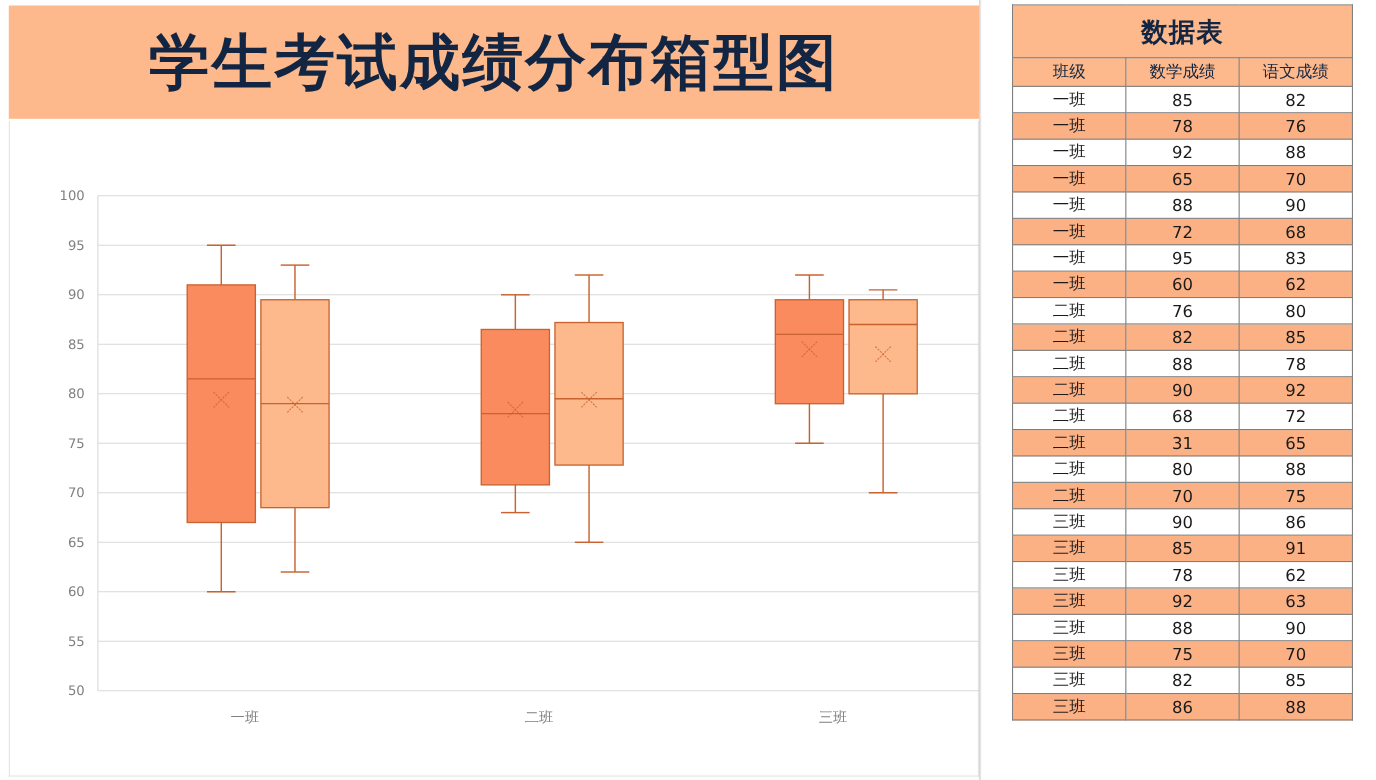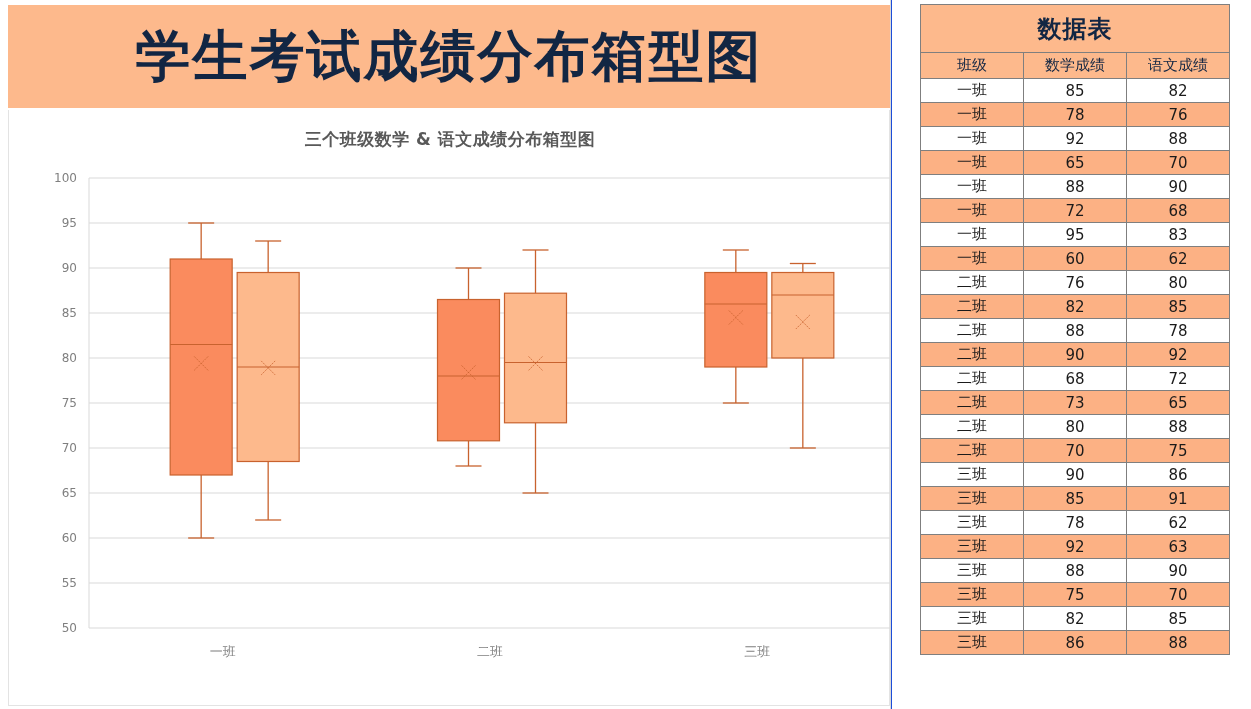--- a/index.html
+++ b/index.html
@@ -2,21 +2,21 @@
 <html><head>
 <meta charset="utf-8">
 <style>
   * { box-sizing: border-box; margin: 0; padding: 0; }
   html, body {
     width: 1251px; height: 709px;
     background: #ffffff;
     font-family: "Liberation Sans", "DejaVu Sans", sans-serif;
     overflow: hidden;
   }
-  #app { position: relative; width: 1251px; height: 709px; background:#1d4ed8; }
+  #app { position: relative; width: 1251px; height: 709px; background:#e5e5e5; }
 
   
   #left-pane {
     position: absolute; left: 0; top: 0;
     width: 891px; height: 709px;
     background: #ffffff;
     border-right: 1px solid #d9d9d9;
   }
   #title-banner {
     position: absolute; left: 8px; top: 5px;
@@ -103,21 +103,20 @@
 
 <div id="app">
 
   <div id="left-pane">
 
     <div id="title-banner">
       <div class="title-text">学生考试成绩分布箱型图</div>
     </div>
 
     <div id="chart-area">
-      <div id="chart-subtitle">三个班级数学 &amp; 语文成绩分布箱型图</div>
       <svg id="plot-svg" width="882" height="596">
           <line x1="80" y1="68" x2="882" y2="68" stroke="#d9d9d9" stroke-width="1"></line>
           <text x="68" y="72" text-anchor="end" font-size="12" fill="#7f7f7f" font-family="&quot;DejaVu Sans&quot;, sans-serif">100</text>
           <line x1="80" y1="113" x2="882" y2="113" stroke="#d9d9d9" stroke-width="1"></line>
           <text x="68" y="117" text-anchor="end" font-size="12" fill="#7f7f7f" font-family="&quot;DejaVu Sans&quot;, sans-serif">95</text>
           <line x1="80" y1="158" x2="882" y2="158" stroke="#d9d9d9" stroke-width="1"></line>
           <text x="68" y="162" text-anchor="end" font-size="12" fill="#7f7f7f" font-family="&quot;DejaVu Sans&quot;, sans-serif">90</text>
           <line x1="80" y1="203" x2="882" y2="203" stroke="#d9d9d9" stroke-width="1"></line>
           <text x="68" y="207" text-anchor="end" font-size="12" fill="#7f7f7f" font-family="&quot;DejaVu Sans&quot;, sans-serif">85</text>
           <line x1="80" y1="248" x2="882" y2="248" stroke="#d9d9d9" stroke-width="1"></line>
@@ -277,21 +276,21 @@
               <td>90</td>
               <td>92</td>
             </tr>
             <tr class="row-odd">
               <td>二班</td>
               <td>68</td>
               <td>72</td>
             </tr>
             <tr class="row-even">
               <td>二班</td>
-              <td>73</td>
+              <td>31</td>
               <td>65</td>
             </tr>
             <tr class="row-odd">
               <td>二班</td>
               <td>80</td>
               <td>88</td>
             </tr>
             <tr class="row-even">
               <td>二班</td>
               <td>70</td>

